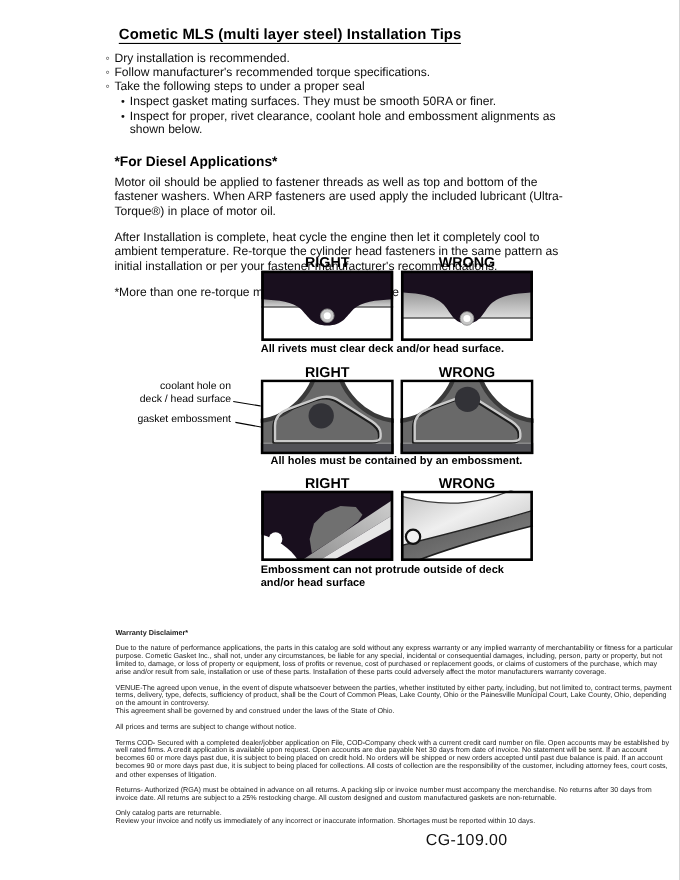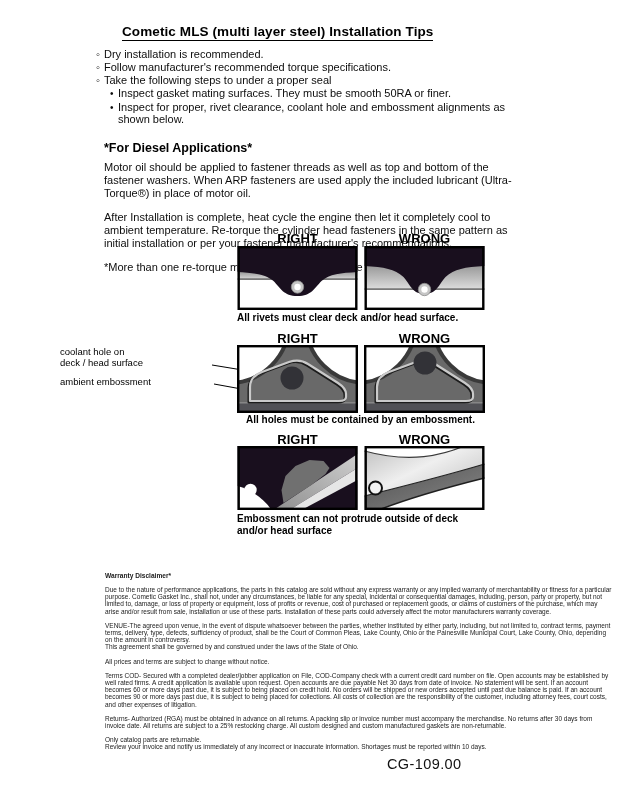--- a/index.html
+++ b/index.html
@@ -5,37 +5,37 @@
   html,body { margin:0; padding:0; background:#888; }
   .page {
     position:relative; width:618px; height:800px; background:#ffffff;
     font-family:"Liberation Sans", sans-serif; color:#0d0d0d;
     margin:0 auto; overflow:hidden;
   }
   
   .content { position:absolute; left:104px; top:22px; width:420px; }
   .doc-title {
     display:inline-block; font-size:13.5px; font-weight:bold; color:#000;
-    border-bottom:1.6px solid #000; padding-bottom:1px; margin:0 0 7px 18px;
+    border-bottom:1.6px solid #000; padding-bottom:1px; margin:0 0 7px 4px;
     letter-spacing:0.1px;
   }
   .b-row { display:flex; font-size:11px; line-height:12.4px; margin:0 0 0.5px 0; }
   .b-row .mk { width:8px; margin-left:-8px; flex:0 0 8px; text-align:left; }
   .b-row.main .mk::before { content:"◦"; font-size:11px; }
   .b-row.sub { margin-left:14px; }
   .b-row.sub .mk::before { content:"•"; font-size:10px; }
   .diesel-h { font-size:12.5px; font-weight:bold; color:#000; margin:16px 0 6px 0; }
   .para { font-size:11px; line-height:13px; margin:0 0 11px 0; width:420px; }
   
   .diagrams { position:absolute; left:0; top:230px; width:618px; height:330px; }
   .dlabel { position:absolute; width:121px; text-align:center; font-size:13px; font-weight:bold; color:#000; }
   .dbox { position:absolute; width:121px; }
   .dbox svg { display:block; }
   .dcap { position:absolute; font-size:10px; font-weight:bold; color:#000; line-height:11.5px; }
-  .anno { position:absolute; width:150px; font-size:9.5px; line-height:10.5px; color:#000; }
+  .anno { position:absolute; width:150px; text-align:right; font-size:9.5px; line-height:10.5px; color:#000; }
   .leader-overlay { position:absolute; left:0; top:0; pointer-events:none; }
   
   .fineprint { position:absolute; left:105px; top:572px; width:507px; color:#1a1a1a; }
   .fineprint .fp-h { font-size:6.6px; font-weight:bold; margin:0 0 7px 0; }
   .fineprint p { font-size:6.5px; line-height:7.2px; margin:0 0 7px 0; }
   .fineprint p.tight { margin:0; }
   .page-number { position:absolute; left:387px; top:756px; font-size:14.5px; letter-spacing:0.4px; color:#111;text-align:right; }
 </style>
 </head>
 <body>
@@ -117,21 +117,21 @@
 
     <div class="dcap" style="left:237px; top:82px;">All rivets must clear deck and/or head surface.</div>
 
     <div class="dlabel" style="left:237px; top:101px;">RIGHT</div>
     <div class="dlabel" style="left:364px; top:101px;">WRONG</div>
 
     <div class="anno" style="left:60px; top:117px;">
       <div>coolant hole on</div>
       <div>deck / head surface</div>
     </div>
-    <div class="anno" style="left:60px; top:147px;">ambient embossment</div>
+    <div class="anno" style="left:60px; top:147px;">gasket embossment</div>
 
     <svg class="leader-overlay" width="618" height="330">
       <line x1="212" y1="135" x2="291" y2="148" stroke="#000" stroke-width="1"></line>
       <line x1="214" y1="154" x2="258" y2="162" stroke="#000" stroke-width="1"></line>
     </svg>
 
     <div class="dbox" style="left:237px; top:115px;">
       <svg width="121" height="68" viewBox="0 0 121 68">
         <rect x="0" y="0" width="121" height="68" fill="#696969"></rect>
         <circle cx="-8" cy="-22" r="60" fill="#ffffff" stroke="#3a3a3a" stroke-width="4"></circle>

